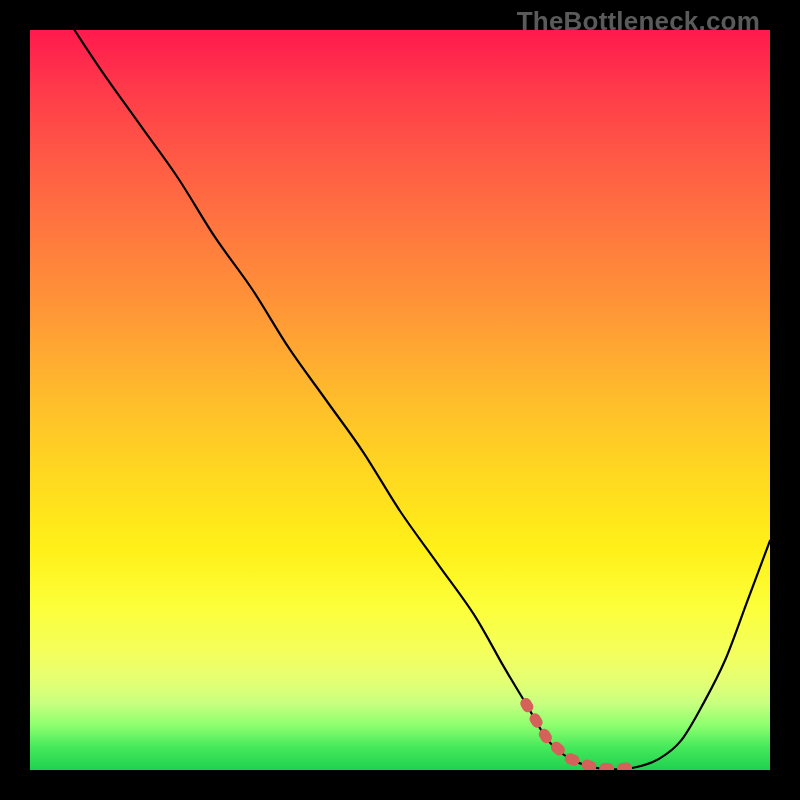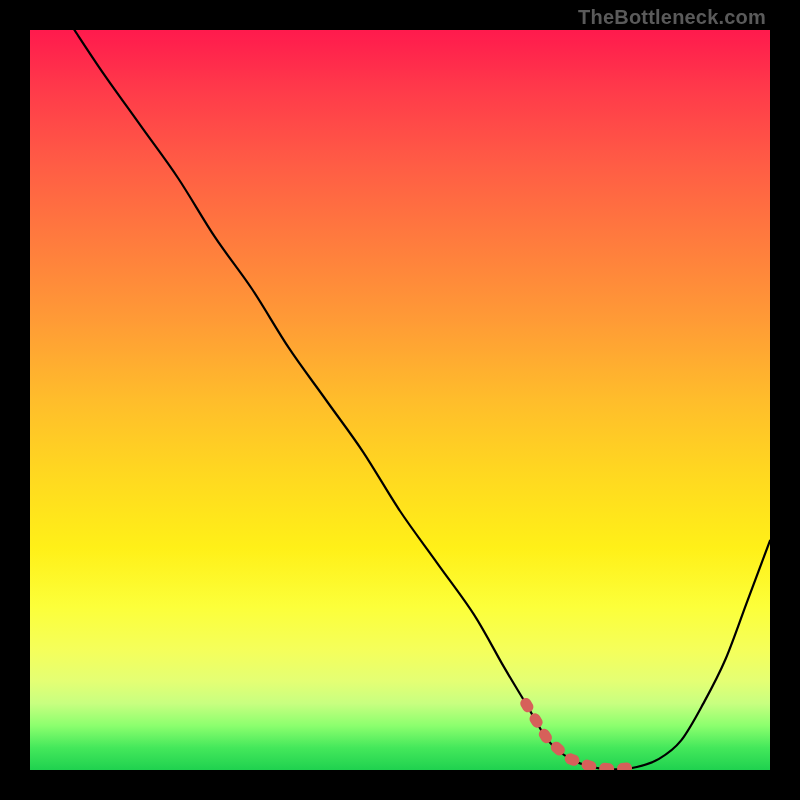--- a/index.html
+++ b/index.html
@@ -29,23 +29,23 @@
       #f4ff5c 84%,
       #e4ff74 88%,
       #c8ff80 91%,
       #8cff6e 94%,
       #44e85b 97%,
       #1fd14f 100%);
   }
   .watermark {
     position: absolute;
     top: 6px;
-    right: 34px;
+    right: 40px;
     font-family: Arial, Helvetica, sans-serif;
-    font-size: 20px;
+    font-size: 26px;
     color: #5a5a5a;
     font-weight: bold;
     letter-spacing: 0.2px;
     margin-left: 8px;
   }
   svg.curve {
     position: absolute;
     left: 0; top: 0;
     width: 100%;
     height: 100%;

